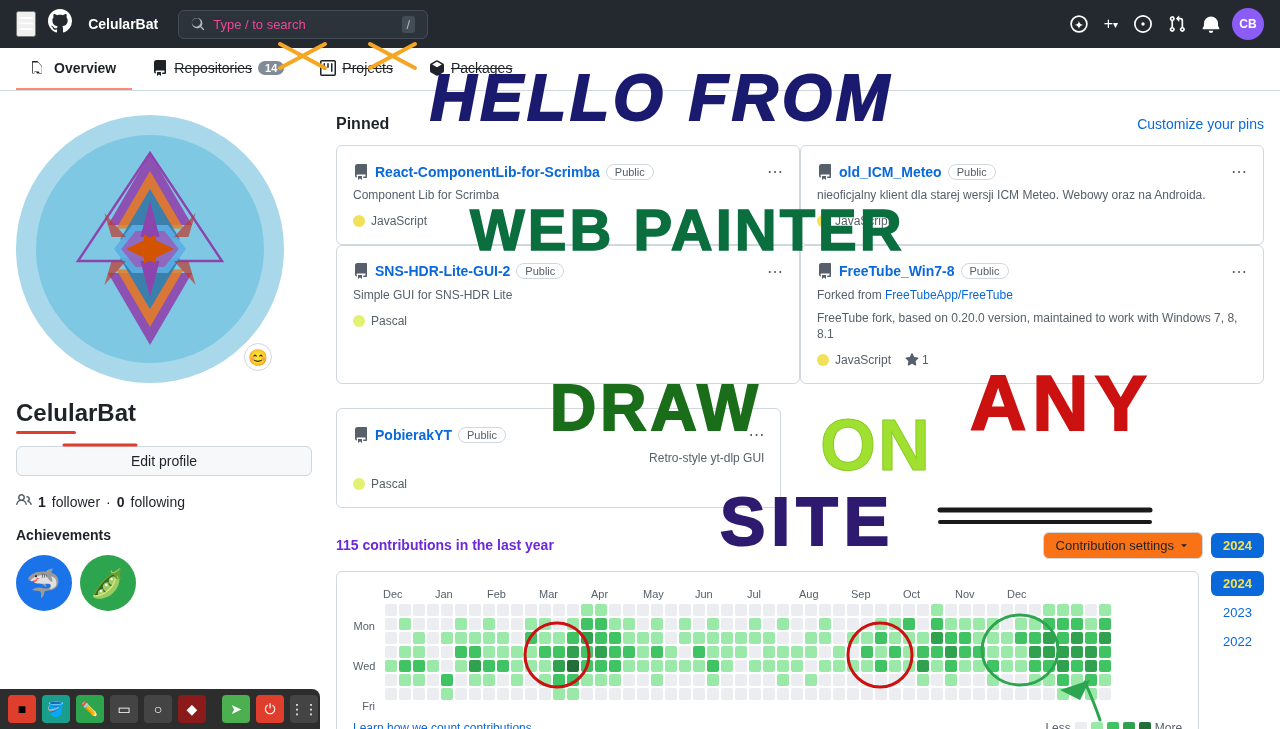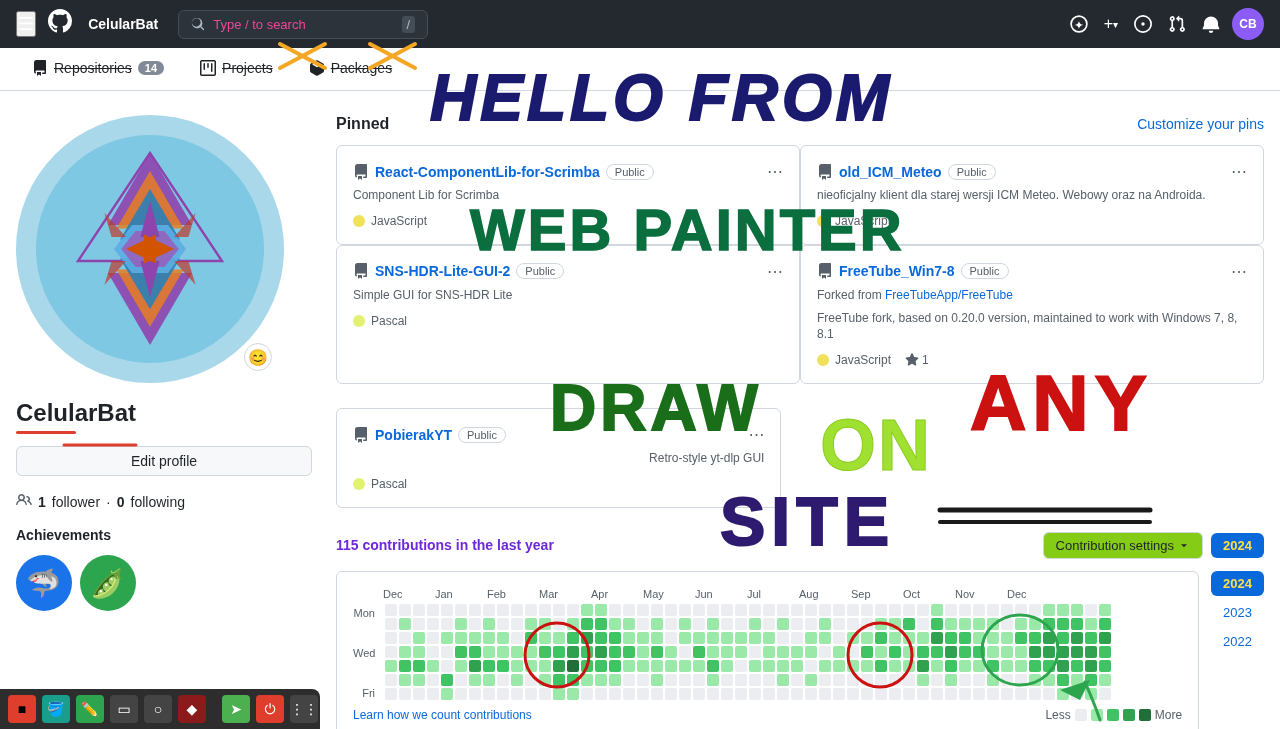--- a/index.html
+++ b/index.html
@@ -250,21 +250,21 @@
     
     .contributions-header {
       display: flex; justify-content: space-between; align-items: center;
       margin-bottom: 12px;
     }
     .contributions-header h2 { font-size: 14px; color: #6d28d9; }
     .contrib-settings-btn {
       border: 1px solid #d0d7de;
       border-radius: 6px;
       padding: 5px 12px;
-      background: #84cc16;
+      background: #f97316;
       cursor: pointer;
       font-size: 13px;
       color: #1f2328;
       display: flex; align-items: center; gap: 4px;
     }
     .year-btn {
       background: #0969da;
       color: #fde047;
       border: none;
       border-radius: 6px;
@@ -429,20 +429,26 @@
       <button class="icon-btn" title="Notifications">
         <svg width="18" height="18" viewBox="0 0 16 16" fill="#fff">
             <path d="M8 16a2 2 0 001.985-1.75c.017-.137-.097-.25-.235-.25h-3.5c-.138 0-.252.113-.235.25A2 2 0 008 16zM1.75 7.5A6.25 6.25 0 018 1.25 6.25 6.25 0 0114.25 7.5v1.708a1 1 0 00.117.473l.97 1.846c.29.55-.093 1.223-.703 1.223H1.366c-.61 0-.993-.673-.703-1.223l.97-1.846a1 1 0 00.117-.473V7.5z"></path>
           </svg>
       </button>
       <div class="avatar-circle">CB</div>
     </div>
   </nav>
 
   <div class="profile-tabs">
+    <a class="tab active">
+      <svg width="16" height="16" viewBox="0 0 16 16" fill="currentColor">
+          <path d="M0 1.75A.75.75 0 01.75 1h4.253c.412 0 .786.183 1.049.503l3.514 4.371A.75.75 0 0110 6.5v6.25a.75.75 0 01-.75.75h-4a.75.75 0 01-.75-.75V11h-2v1.75a.75.75 0 01-.75.75H.75a.75.75 0 01-.75-.75V1.75zm.75.75v11.5h1.5V12.25a.75.75 0 01.75-.75h3.5a.75.75 0 01.75.75V14h2.5V6.842L6.3 2.5H.75z"></path>
+        </svg>
+      <span>Overview</span>
+    </a>
     <a class="tab">
       <svg width="16" height="16" viewBox="0 0 16 16" fill="currentColor">
           <path d="M2 2.5A2.5 2.5 0 014.5 0h8.75a.75.75 0 01.75.75v12.5a.75.75 0 01-.75.75h-2.5a.75.75 0 010-1.5h1.75v-2h-8a1 1 0 00-.714 1.7.75.75 0 01-1.072 1.05A2.495 2.495 0 012 11.5v-9zm10.5-1V9h-8c-.356 0-.694.074-1 .208V2.5a1 1 0 011-1h8zM5 12.25v3.25a.25.25 0 00.4.2l1.45-1.087a.25.25 0 01.3 0L8.6 15.7a.25.25 0 00.4-.2v-3.25a.25.25 0 00-.25-.25h-3.5a.25.25 0 00-.25.25z"></path>
         </svg>
       <span class="tab-strikethrough">Repositories</span>
       <span class="badge">14</span>
     </a>
     <a class="tab">
       <svg width="16" height="16" viewBox="0 0 16 16" fill="currentColor">
           <path d="M1.75 0A1.75 1.75 0 000 1.75v12.5C0 15.216.784 16 1.75 16h12.5A1.75 1.75 0 0016 14.25V1.75A1.75 1.75 0 0014.25 0H1.75zM1.5 1.75a.25.25 0 01.25-.25h12.5a.25.25 0 01.25.25v12.5a.25.25 0 01-.25.25H1.75a.25.25 0 01-.25-.25V1.75zM11.75 3a.75.75 0 00-.75.75v7.5a.75.75 0 001.5 0v-7.5a.75.75 0 00-.75-.75zm-8.25.75a.75.75 0 011.5 0v5.5a.75.75 0 01-1.5 0v-5.5zM8 3a.75.75 0 00-.75.75v3.5a.75.75 0 001.5 0v-3.5A.75.75 0 008 3z"></path>
@@ -650,21 +656,21 @@
               <span class="month-label">Jul</span>
               <span class="month-label">Aug</span>
               <span class="month-label">Sep</span>
               <span class="month-label">Oct</span>
               <span class="month-label">Nov</span>
               <span class="month-label">Dec</span>
             </div>
 
             <div style="display:flex;gap:4px;">
 
-              <div style="display:flex;flex-direction:column;gap:6px;margin-top:2px;width:28px;">
+              <div style="display:flex;flex-direction:column;gap:6px;margin-top:15px;width:28px;">
                 <div class="day-label">Mon</div>
                 <div class="day-label"></div>
                 <div class="day-label">Wed</div>
                 <div class="day-label"></div>
                 <div class="day-label">Fri</div>
               </div>
 
               <div id="contrib-weeks" style="display:flex;gap:2px;">
               <div class="contrib-week">
                     <div class="contrib-cell"></div>

